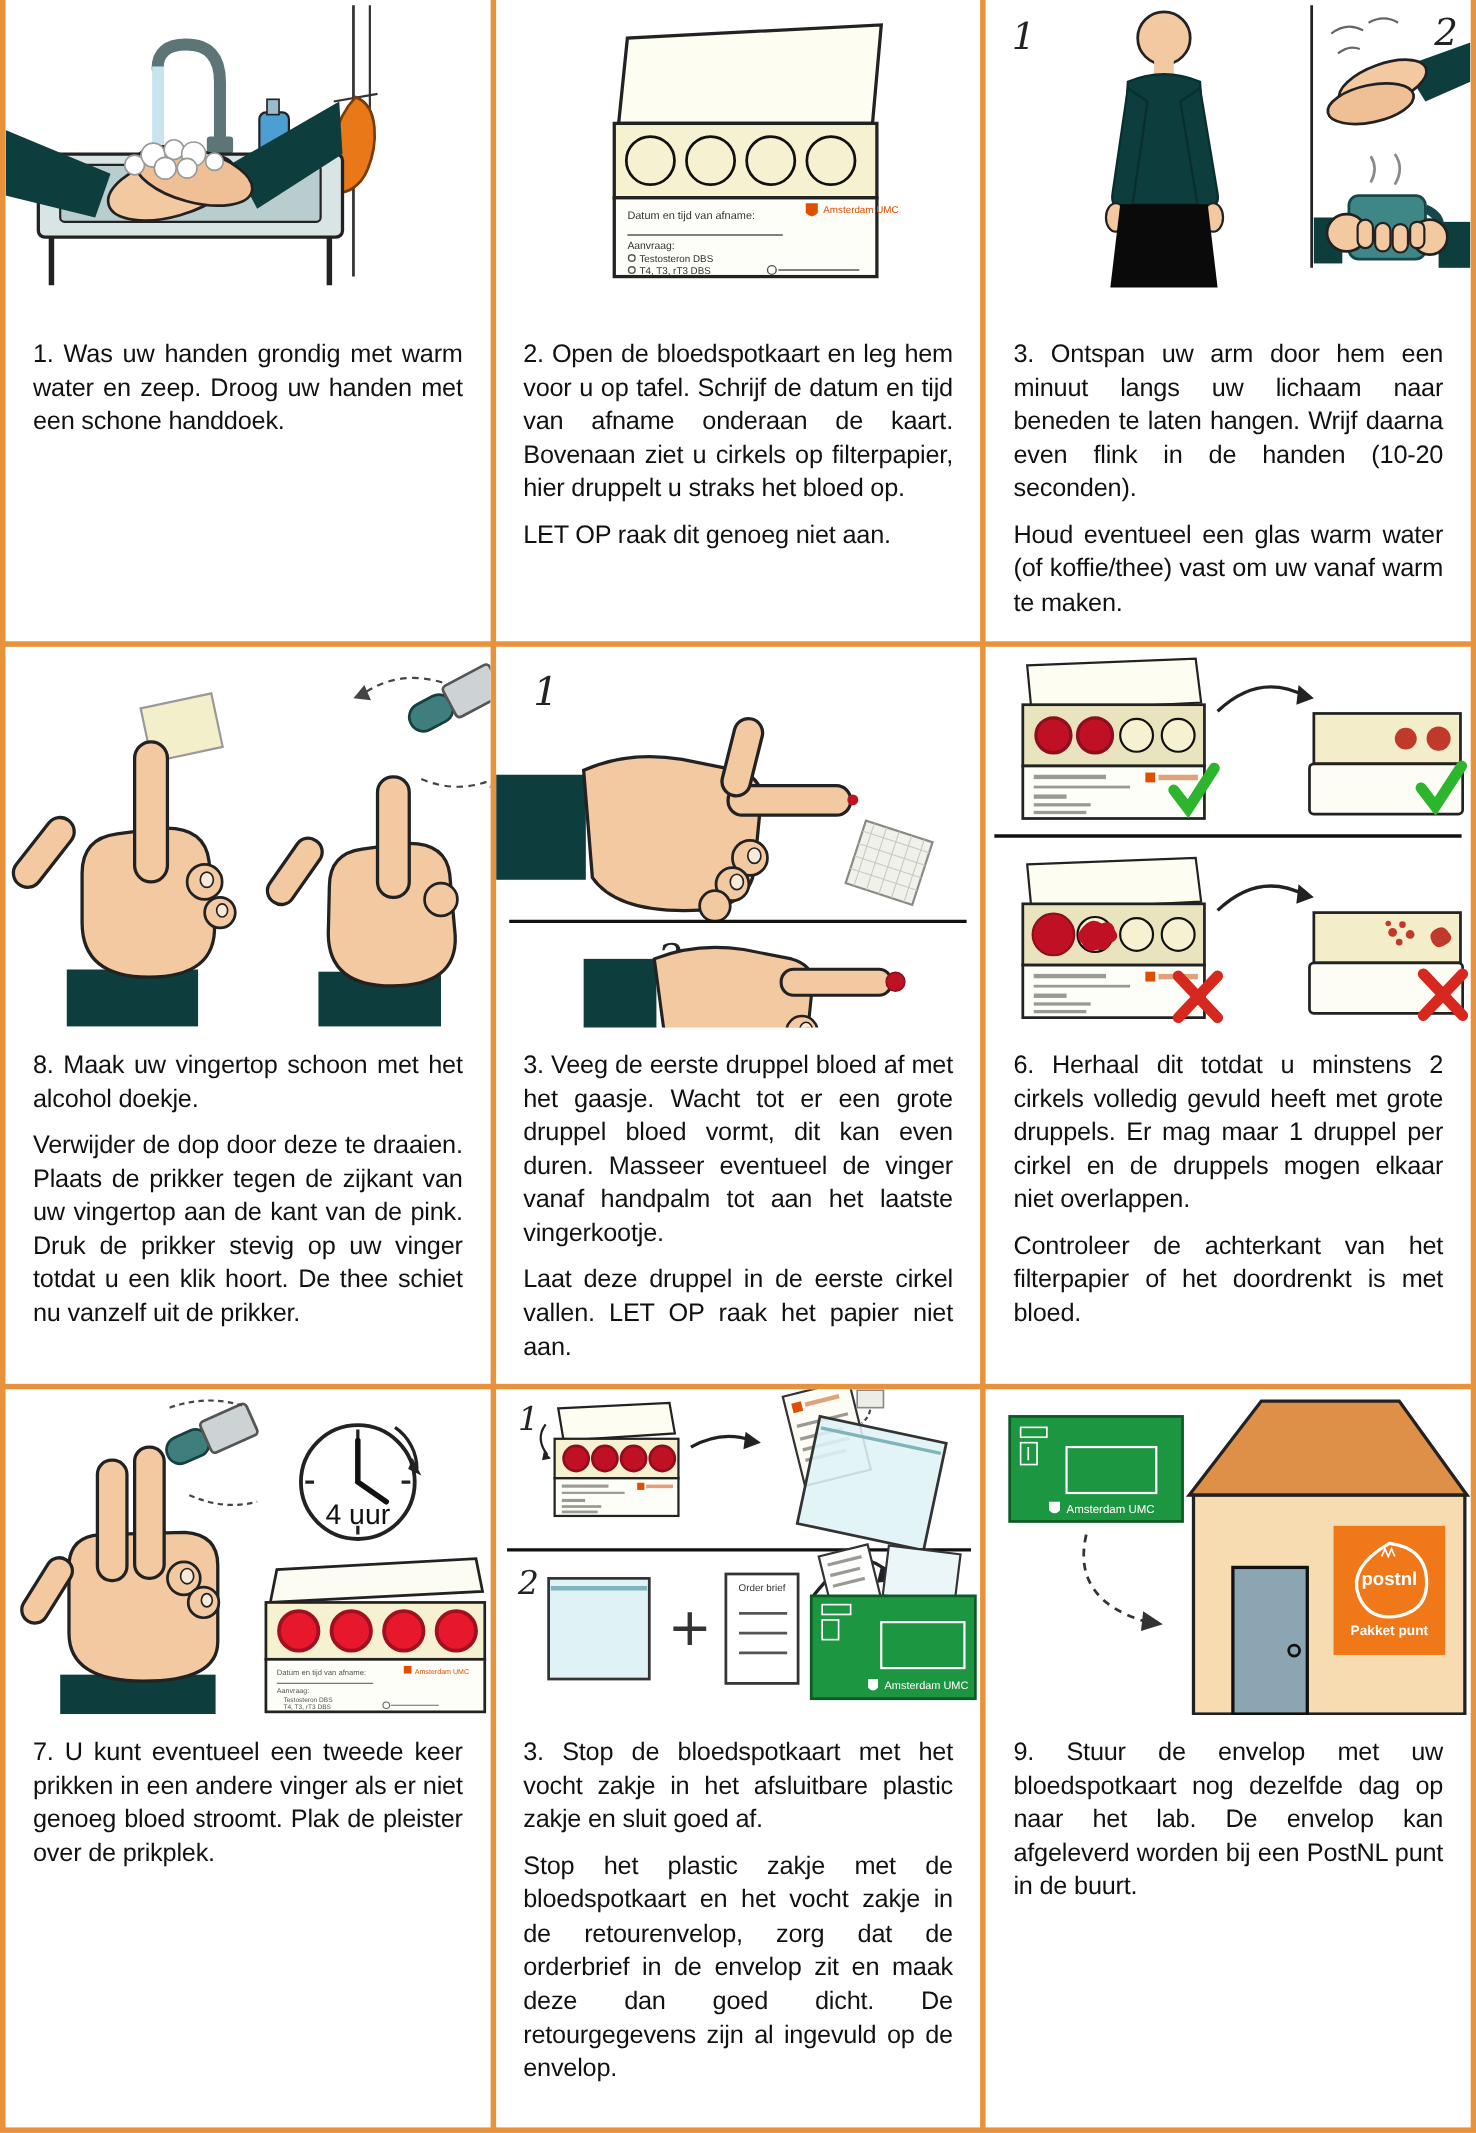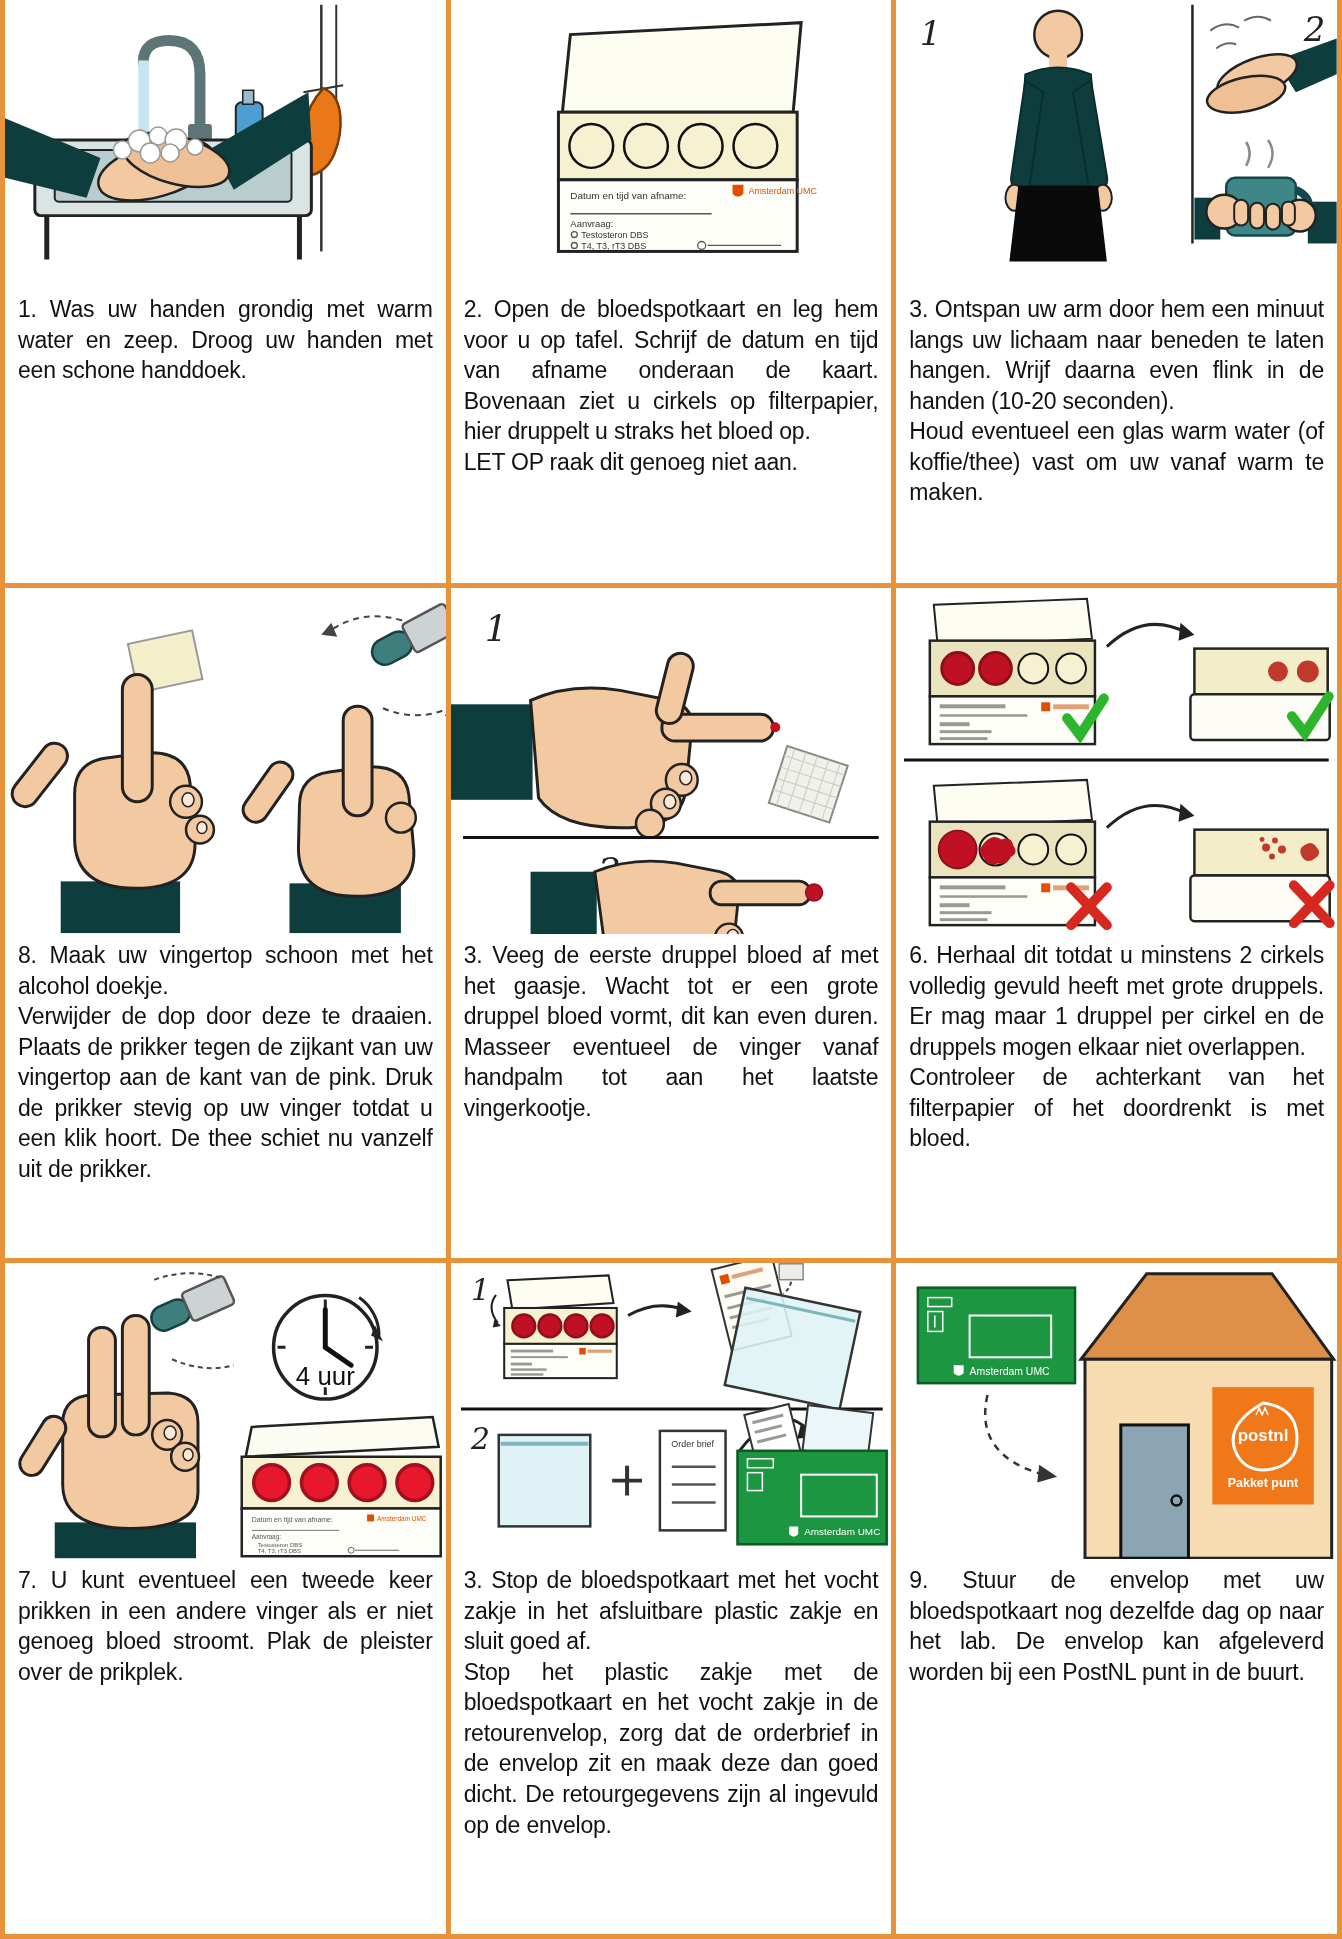--- a/index.html
+++ b/index.html
@@ -17,21 +17,21 @@
   .illus{flex:none;width:100%;}
   .row1 .illus{height:288px;}
   .row2 .illus{height:346px;}
   .row3 .illus{height:296px;}
   .illus svg{width:100%;height:100%;display:block;}
   .caption{
     padding:6px 13px 0 13px;
     font-size:23px;line-height:1.33;color:#111;
     text-align:justify;letter-spacing:-0.2px;
   }
-  .caption p{margin:0;}
+  .caption p{margin:12px;}
   text{font-family:"Liberation Sans", sans-serif;}
   .hand-num{font-family:"DejaVu Serif", serif;font-style:italic;}
 </style>
 </head>
 <body>
 
 <div class="sheet">
 
   <div class="panel row1">
     <div class="illus">
@@ -209,20 +209,21 @@
           <rect x="190" y="44" width="106" height="25" rx="12" fill="#F3C9A2" stroke="#222" stroke-width="3"></rect>
           <circle cx="210" cy="104" r="15" fill="#F3C9A2" stroke="#222" stroke-width="2.5"></circle>
           <circle cx="194" cy="124" r="14" fill="#F3C9A2" stroke="#222" stroke-width="2.5"></circle>
           <ellipse cx="214" cy="102" rx="6" ry="7" fill="#F8E9D8" stroke="#222" stroke-width="1.5"></ellipse>
           <circle cx="300" cy="56" r="9" fill="#C01024" stroke="#8F0E1E" stroke-width="1.5"></circle>
         </g>
       </svg>
     </div>
     <div class="caption">
       <p>3. Veeg de eerste druppel bloed af met het gaasje. Wacht tot er een grote druppel bloed vormt, dit kan even duren. Masseer eventueel de vinger vanaf handpalm tot aan het laatste vingerkootje.</p>
+      <p>Laat deze druppel in de eerste cirkel vallen. LET OP raak het papier niet aan.</p>
     </div>
   </div>
 
   <div class="panel row2">
     <div class="illus">
       <svg viewBox="0 0 443 346">
         <g>
           <polygon points="38,16 192,10 197,50 42,58" fill="#FDFDF2" stroke="#222" stroke-width="2"></polygon>
           <rect x="34" y="52" width="166" height="56" fill="#E9E4BE" stroke="#222" stroke-width="2.5"></rect>
           <circle cx="62" cy="80" r="16" fill="#C01024" stroke="#8F0E1E" stroke-width="3"></circle>

